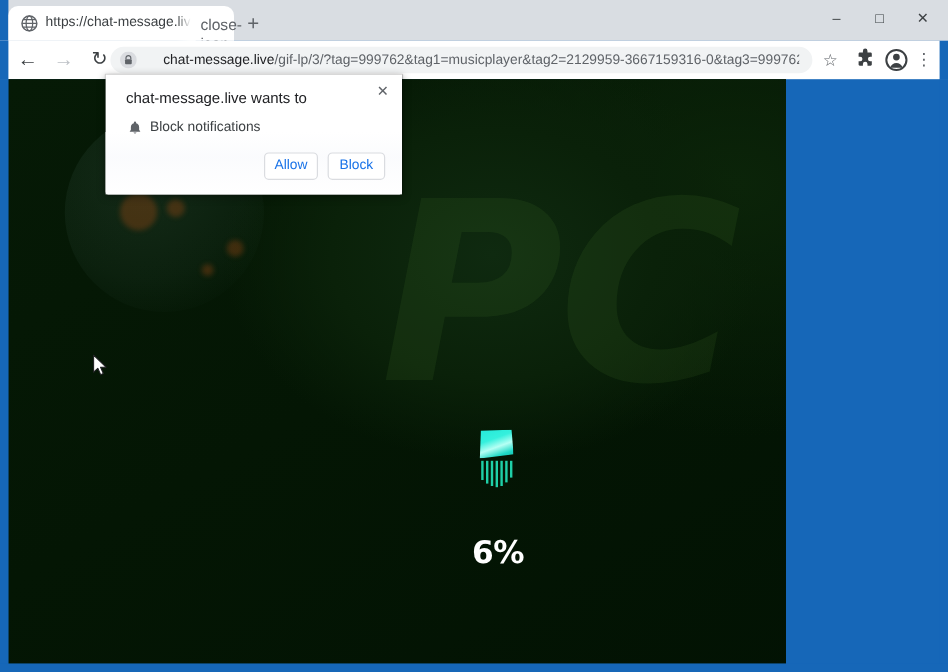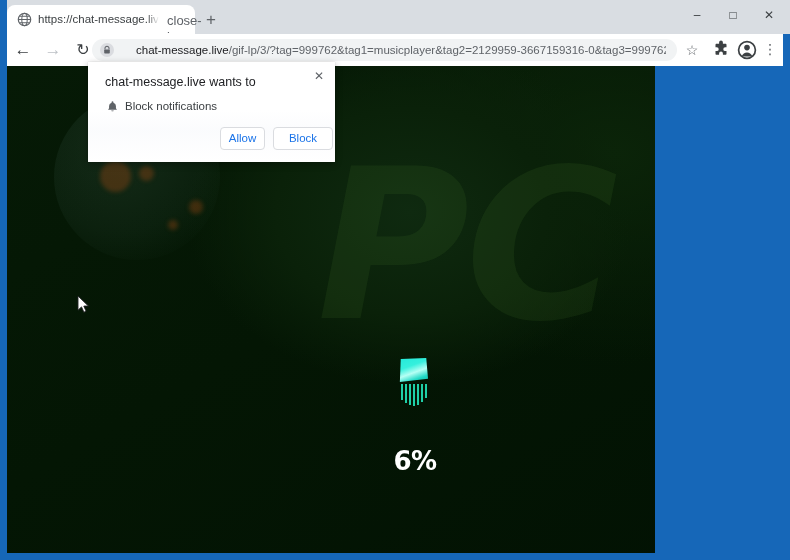--- a/index.html
+++ b/index.html
@@ -319,21 +319,21 @@
     border: 1px solid #dadce0;
     border-radius: 4px;
     font-size: 11.5px;
     color: #1a73e8;
     text-align: center;
     line-height: 21px;
     cursor: pointer;
     box-sizing: border-box;
   }
   #perm-allow { left: 220px; width: 45px; }
-  #perm-block { left: 273px; width: 60px; }
+  #perm-block { left: 273px; width: 48px; }
 
   
   #frame-bottom {
     position: absolute;
     left: 0; top: 553px;
     width: 790px; height: 7px;
     background: #1667b8;
   }
   #frame-left { position: absolute; left: 0; top: 66px; width: 7px; height: 487px; background: #1667b8; }
   #frame-right{ position: absolute; left: 783px; top: 66px; width: 7px; height: 487px; background: #1667b8; }

